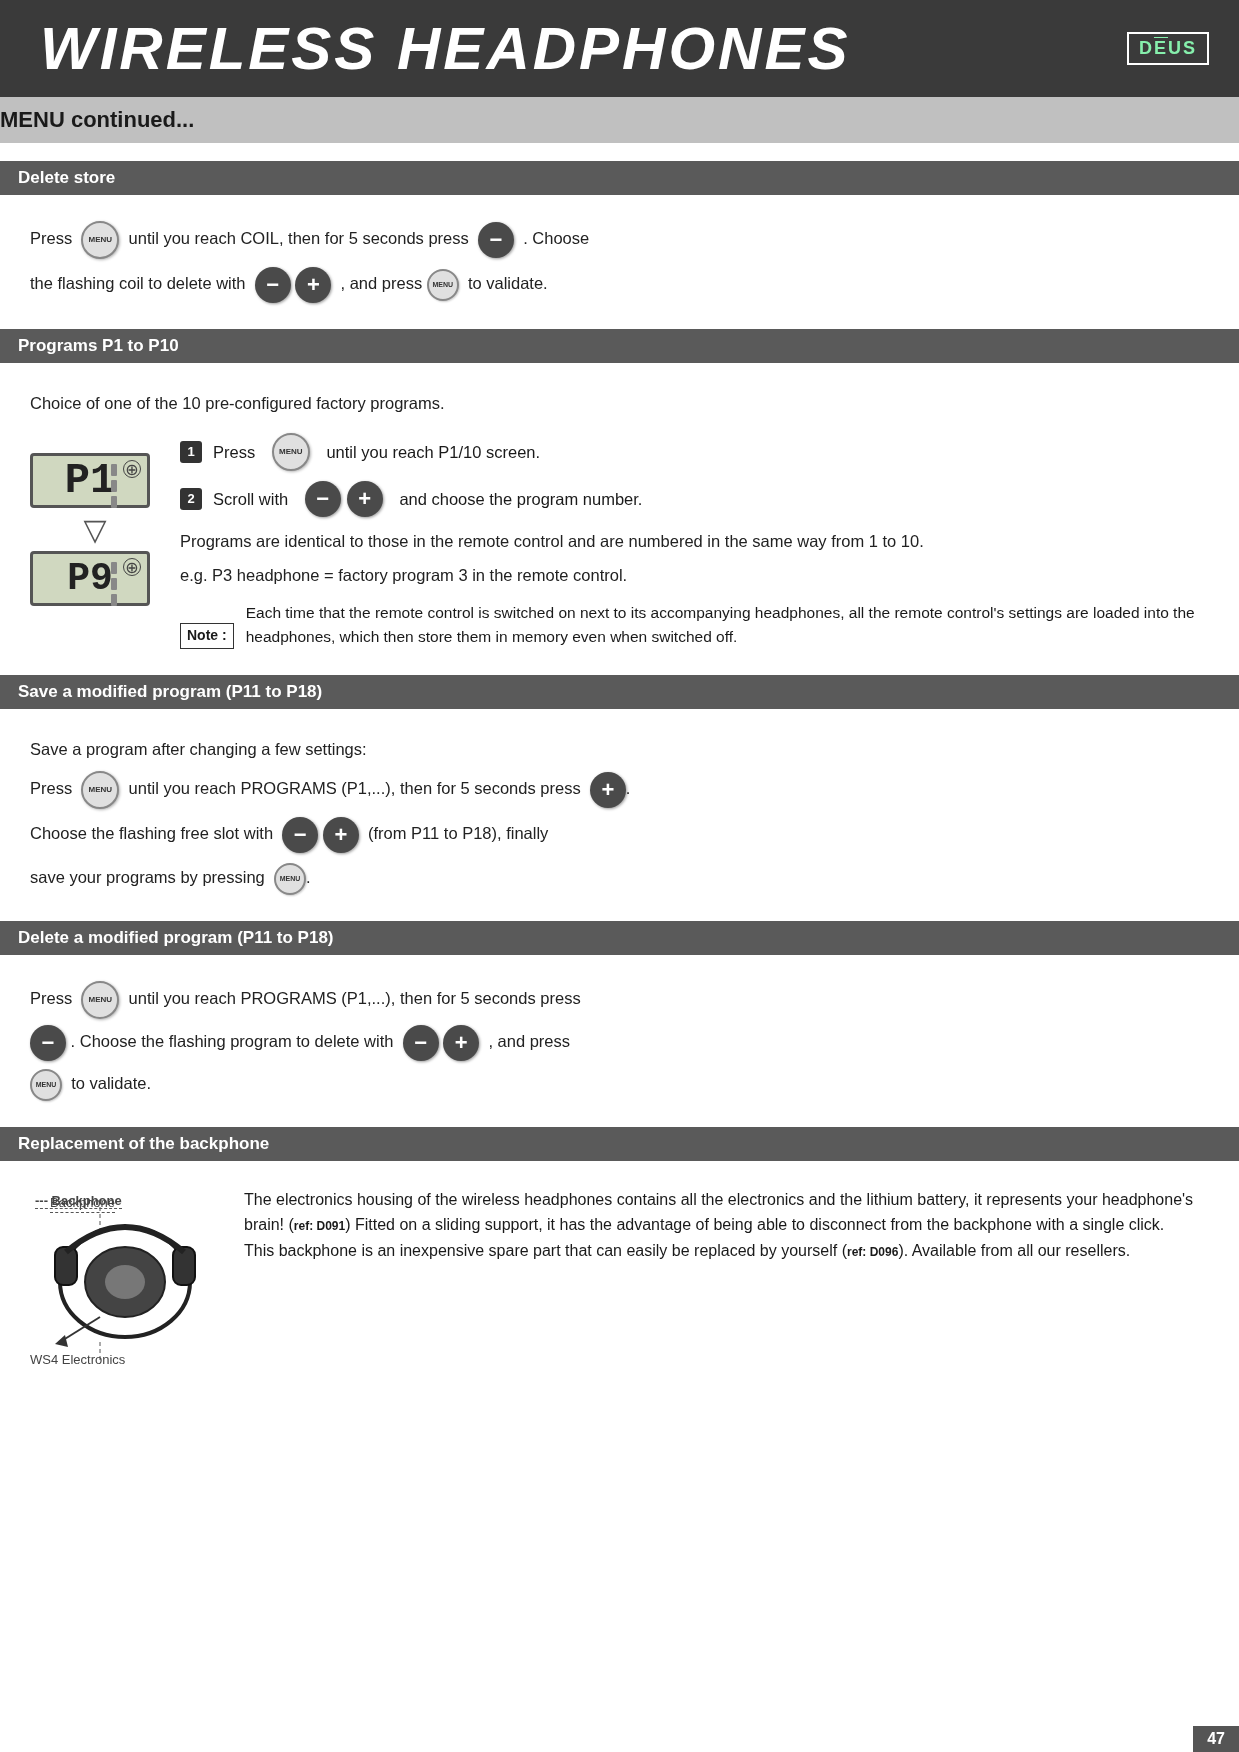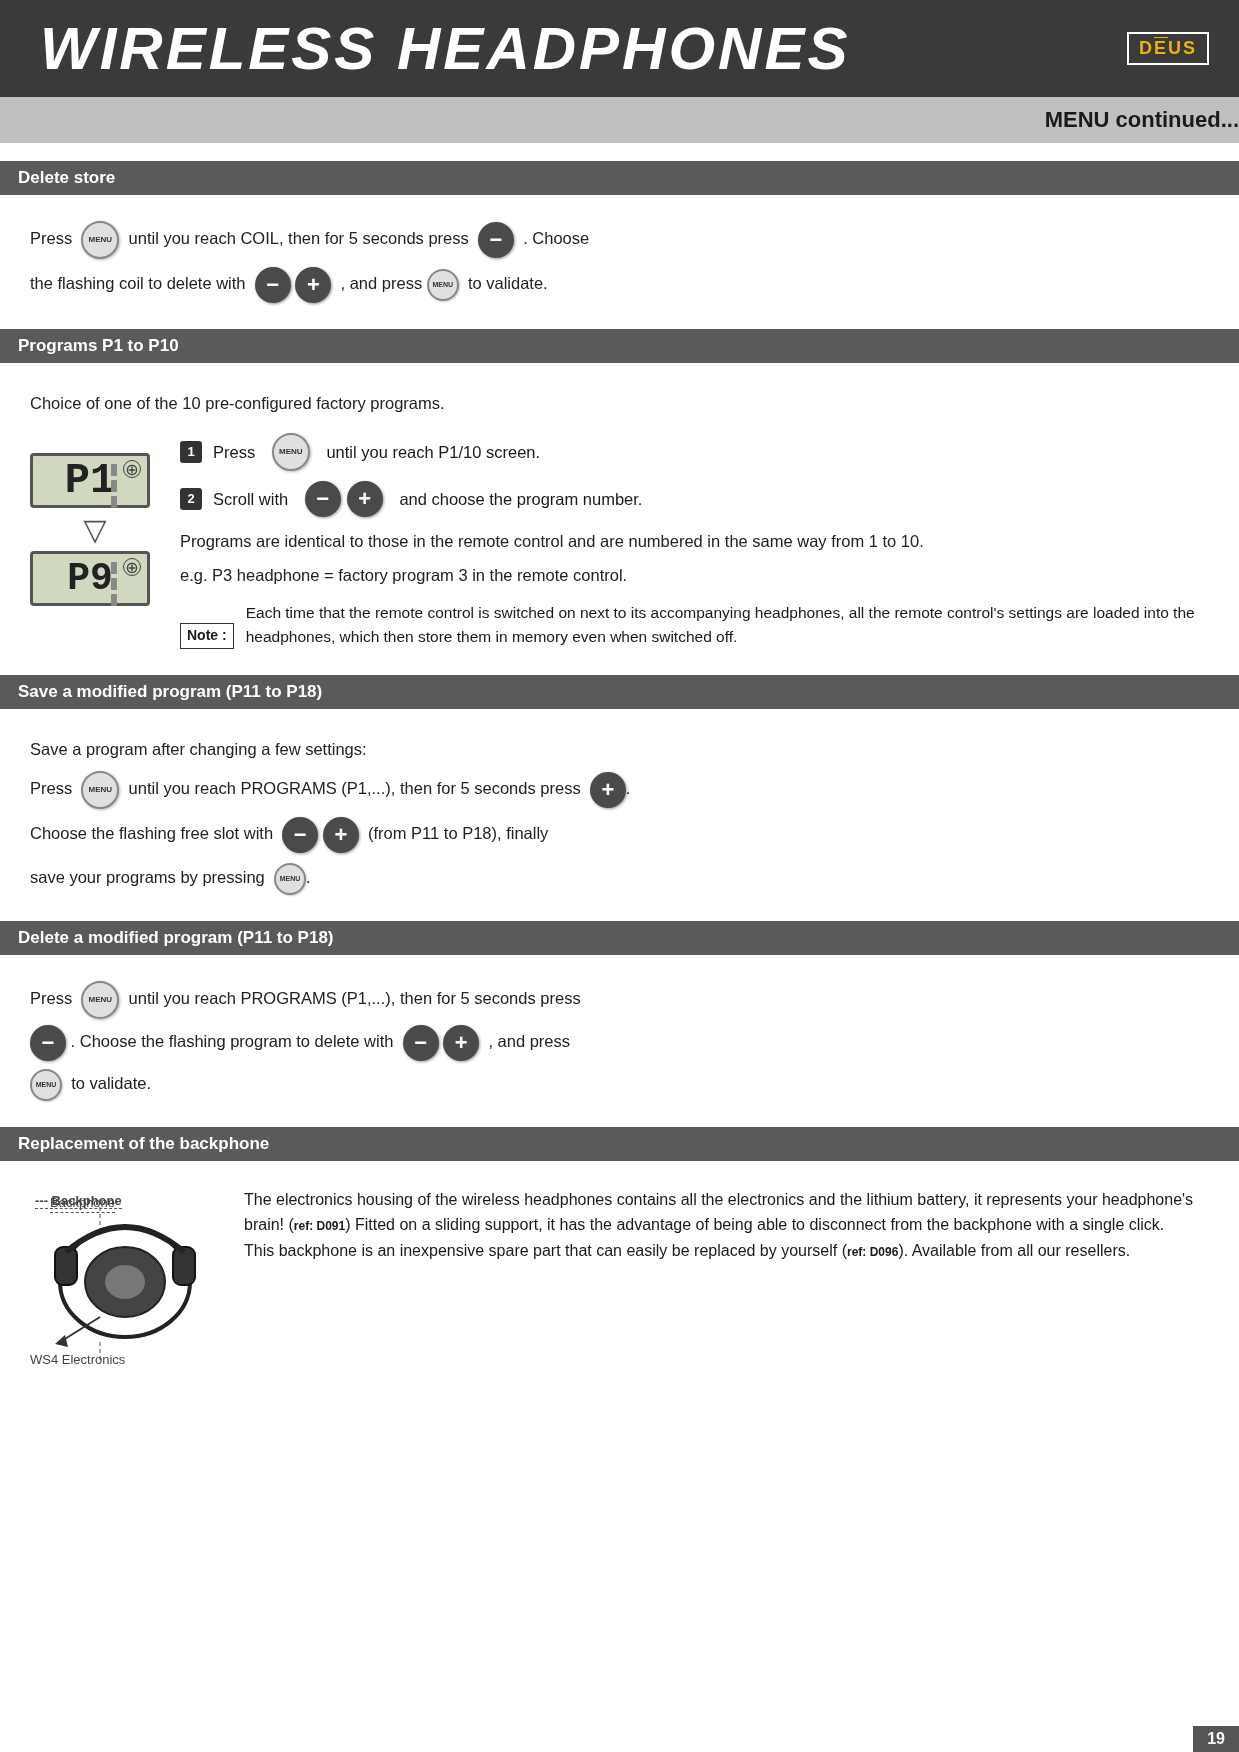--- a/index.html
+++ b/index.html
@@ -23,31 +23,31 @@
     }
     .header-title {
       color: #fff;
       font-size: 60px;
       font-weight: 900;
       letter-spacing: 3px;
       font-style: italic;
     }
     .deus-logo {
       border: 2px solid #fff;
-      color: #eab308;
+      color: #86efac;
       font-size: 18px;
       font-weight: bold;
       padding: 4px 10px;
       letter-spacing: 2px;
     }
 
     
     .subtitle-bar {
       background: #c0c0c0;
-      text-align: right;
+      text-align: left;
       padding: 10px 0;
       font-size: 22px;
       font-weight: bold;
       color: #1a1a1a;
       margin-bottom: 18px;
     }
     .subtitle-bar span.menu-word {
       font-weight: 900;
     }
 
@@ -468,13 +468,13 @@
           The electronics housing of the wireless headphones contains all the electronics and the lithium battery, it represents your headphone's brain! (<span class="ref-text">ref: D091</span>) Fitted on a sliding support, it has the advantage of being able to disconnect from the backphone with a single click.
         </p>
         <p style="">
           This backphone is an inexpensive spare part that can easily be replaced by yourself (<span class="ref-text">ref: D096</span>). Available from all our resellers.
         </p>
       </div>
     </div>
   </div>
 </div>
 
-<div class="page-number">19</div>
+<div class="page-number">47</div>
 
 </body></html>

